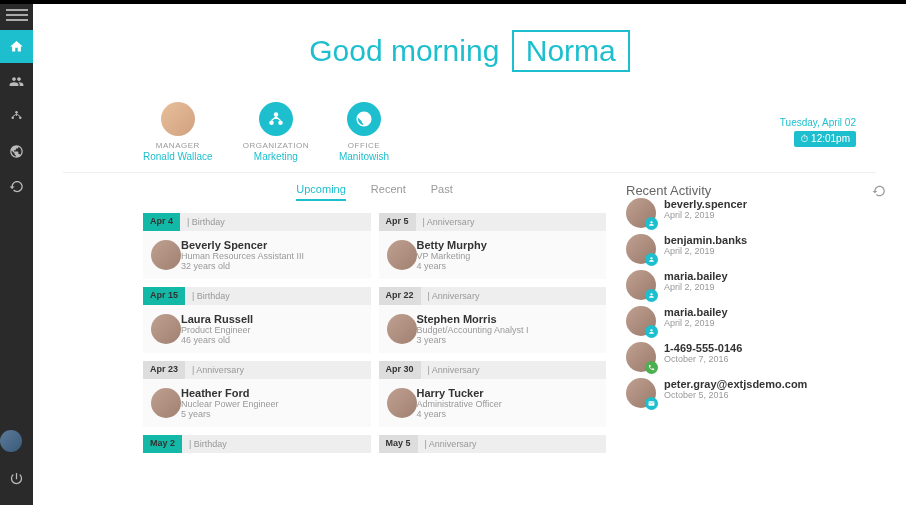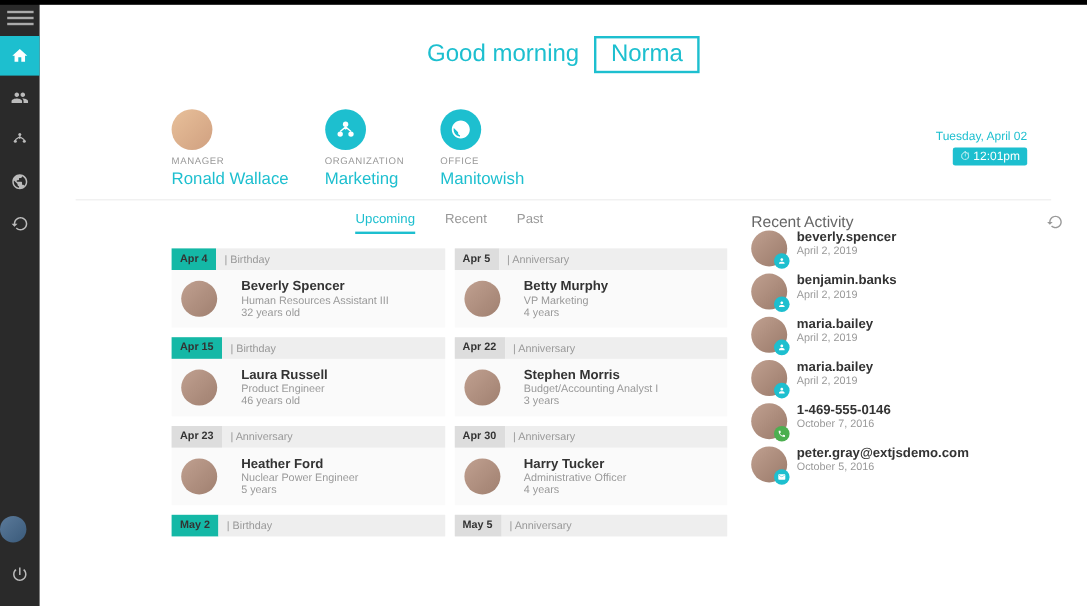--- a/index.html
+++ b/index.html
@@ -9,49 +9,49 @@
 .hamburger span{display:block;height:2px;background:#aaa;margin:3px 0}
 .sidebar{width:33px;background:#2a2a2a;display:flex;flex-direction:column;align-items:center;padding-top:30px}
 .sidebar .nav-item{width:33px;height:33px;display:flex;align-items:center;justify-content:center;cursor:pointer;margin-bottom:2px}
 .sidebar .nav-item.active{background:#1dbfcf}
 .sidebar .nav-item svg{fill:#bbb;width:15px;height:15px}
 .sidebar .nav-item.active svg{fill:#fff}
 .sidebar .bottom{margin-top:auto;padding-bottom:8px}
 .sidebar .avatar{width:22px;height:22px;border-radius:50%;background:linear-gradient(135deg,#5b7a9a,#3a5a7a);margin-bottom:10px}
 .main{flex:1;display:flex;flex-direction:column;padding-top:10px;overflow:hidden}
 .greeting{text-align:center;padding:20px 0 15px}
-.greeting-text{font-size:20px;font-weight:300;color:#1dbfcf}
+.greeting-text{font-size:30px;font-weight:300;color:#1dbfcf}
 .greeting-name{display:inline-block;border:2px solid #1dbfcf;padding:2px 12px;font-weight:500;margin-left:8px}
 .info-row{display:flex;align-items:center;padding:15px 30px 10px 110px;position:relative}
-.info-item{display:flex;flex-direction:column;margin-right:30px}
+.info-item{display:flex;flex-direction:column;align-items:center;margin-right:30px}
 .info-circle{width:34px;height:34px;border-radius:50%;background:#1dbfcf;display:flex;align-items:center;justify-content:center;margin-bottom:5px}
 .info-circle.manager{background:none}
 .info-circle.manager .mini-avatar{width:34px;height:34px;border-radius:50%;background:linear-gradient(135deg,#e8c09a,#d0a080)}
 .info-circle svg{fill:#fff;width:18px;height:18px}
 .info-label{font-size:8px;color:#999;text-transform:uppercase;letter-spacing:0.5px}
-.info-value{font-size:14px;color:#1dbfcf;margin-top:1px}
+.info-value{font-size:10px;color:#1dbfcf;margin-top:1px}
 .datetime{margin-left:auto;text-align:right;padding-right:20px}
 .date{font-size:10px;color:#1dbfcf}
 .time{font-size:10px;background:#1dbfcf;color:#fff;padding:2px 6px;border-radius:2px;margin-top:2px;display:inline-block}
 .divider{height:1px;background:#eee;margin:0 30px 10px}
 .content{display:flex;padding:0 20px 0 110px;gap:20px;flex:1}
 .events-section{flex:1}
 .tabs{display:flex;justify-content:center;gap:25px;margin-bottom:12px}
 .tab{font-size:11px;color:#999;cursor:pointer;padding-bottom:4px}
 .tab.active{color:#1dbfcf;border-bottom:2px solid #1dbfcf}
 .events-grid{display:grid;grid-template-columns:1fr 1fr;gap:8px}
 .event-card{background:#fafafa}
 .event-header{display:flex;font-size:9px}
 .event-date{padding:3px 7px;font-weight:600;color:#333}
 .event-type{padding:4px 7px;color:#999;flex:1}
 .event-header.birthday .event-date{background:#14b8a6}
 .event-header.birthday .event-type{background:#eee}
 .event-header.anniversary .event-date{background:#ddd}
 .event-header.anniversary .event-type{background:#eee}
-.event-body{display:flex;align-items:center;padding:8px;gap:20px}
+.event-body{display:flex;align-items:center;padding:8px;gap:0}
 .event-avatar{width:30px;height:30px;border-radius:50%;background:linear-gradient(135deg,#c0a090,#a08070);flex-shrink:0}
 .event-info{display:flex;flex-direction:column}
 .event-name{font-size:11px;font-weight:600;color:#333}
 .event-title{font-size:9px;color:#999}
 .event-detail{font-size:9px;color:#999}
 .activity-section{width:260px}
 .activity-header{display:flex;align-items:center;justify-content:space-between;}
 .activity-title{font-size:13px;color:#666;font-weight:500}
 .activity-header svg{width:14px;height:14px;fill:#999}
 .activity-list{display:flex;flex-direction:column;gap:6px}

